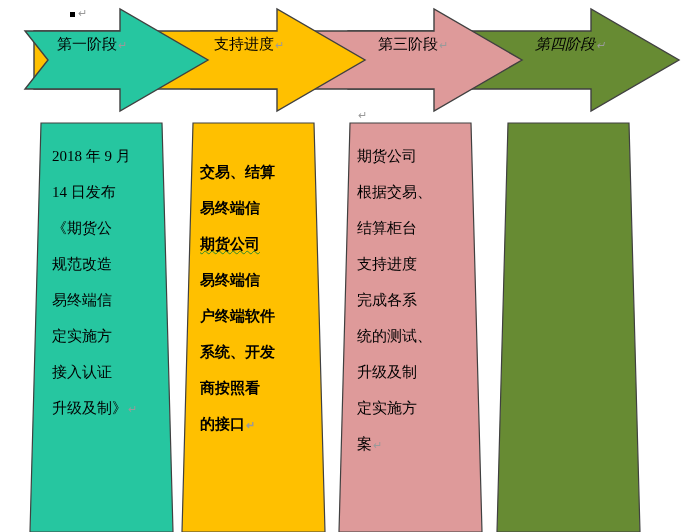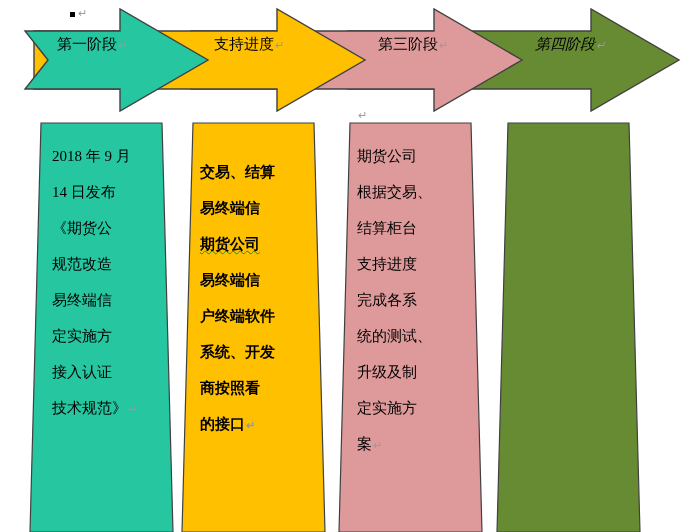--- a/index.html
+++ b/index.html
@@ -139,21 +139,21 @@
   <div class="box-layer">
 
     <svg class="box-svg" width="699" height="422" viewBox="0 0 699 422">
 
       <polygon points="41,13 162,13 173,422 30,422" fill="#26C6A0" stroke="#404040" stroke-width="1.2"></polygon>
       <polygon points="193,13 314,13 325,422 182,422" fill="#FFC000" stroke="#404040" stroke-width="1.2"></polygon>
       <polygon points="350,13 471,13 482,422 339,422" fill="#DE9A9A" stroke="#404040" stroke-width="1.2"></polygon>
       <polygon points="508,13 629,13 640,422 497,422" fill="#678B33" stroke="#404040" stroke-width="1.2"></polygon>
     </svg>
 
-    <div class="box-text" style="left:52px; top:28px;"><span>2018 年 9 月</span><br><span>14 日发布</span><br><span>《期货公</span><br><span>规范改造</span><br><span>易终端信</span><br><span>定实施方</span><br><span>接入认证</span><br><span>技术规范》</span><span class="pilcrow">↵</span></div>
+    <div class="box-text" style="left:52px; top:28px;"><span>2018 年 9 月</span><br><span>14 日发布</span><br><span>《期货公</span><br><span>规范改造</span><br><span>易终端信</span><br><span>定实施方</span><br><span>接入认证</span><br><span>升级及制》</span><span class="pilcrow">↵</span></div>
 
     <div class="box-text" style="left:200px; top:44px;font-weight:bold;"><span>交易、结算</span><br><span>易终端信</span><br><span class="squiggle">期货公司</span><br><span>易终端信</span><br><span>户终端软件</span><br><span>系统、开发</span><br><span>商按照看</span><br><span>的接口</span><span class="pilcrow">↵</span></div>
 
     <div class="box-text" style="left:357px; top:28px;"><span>期货公司</span><br><span>根据交易、</span><br><span>结算柜台</span><br><span>支持进度</span><br><span>完成各系</span><br><span>统的测试、</span><br><span>升级及制</span><br><span>定实施方</span><br><span>案</span><span class="pilcrow">↵</span></div>
 
 
   </div>
 </div>
 
 </body></html>

